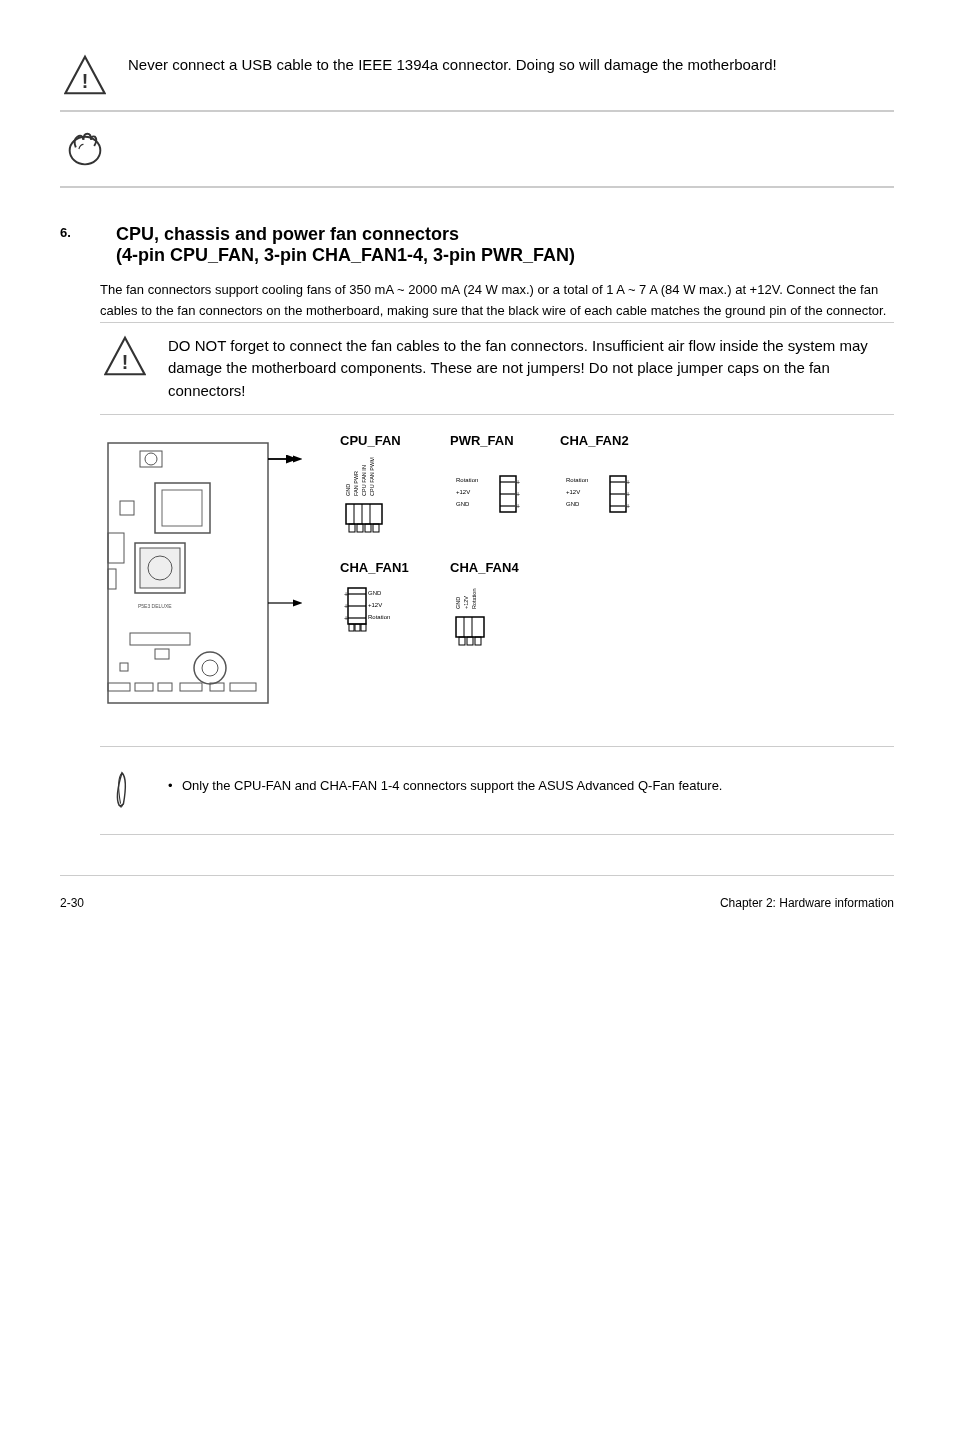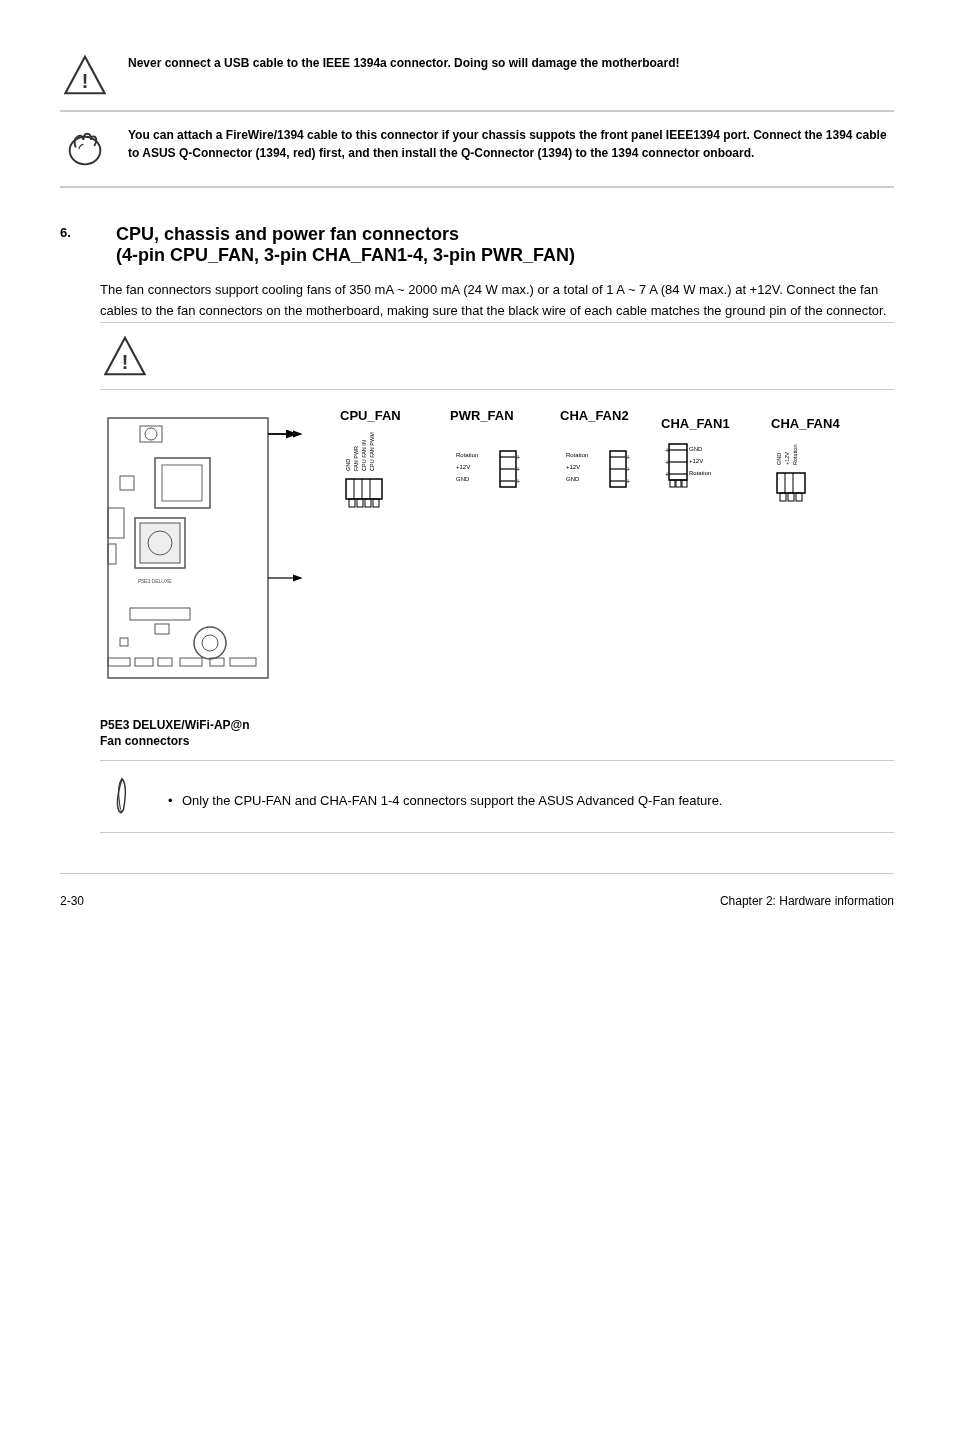--- a/index.html
+++ b/index.html
@@ -29,24 +29,23 @@
       align-items: center;
       justify-content: center;
     }
 
     .warning-triangle {
       width: 42px;
       height: 42px;
     }
 
     .warning-text {
-      font-size: 12px;
+      font-size: 15px;
       line-height: 1.5;
       flex: 1;
-      font-weight: bold;
     }
 
     .section-title {
       font-weight: bold;
       font-size: 18px;
     }
 
     .section-body {
       margin-left: 40px;
     }
@@ -74,21 +73,22 @@
     }
 
     .board-diagram {
       width: 220px;
       min-width: 220px;
     }
 
     .connector-diagrams {
       flex: 1;
       display: flex;
-      gap: 21px;
+      flex-direction: column;
+      gap: 10px;
     }
 
     .connector-row {
       display: flex;
       gap: 30px;
       align-items: flex-start;
     }
 
     .connector-item {
       display: flex;
@@ -104,22 +104,22 @@
 
     .diagram-caption {
       font-weight: bold;
       font-size: 12px;
       margin-top: 6px;
       line-height: 1.4;
     }
 
     .note-block {
       display: flex;
-      align-items: flex-end;
-      padding: 12px 0;
+      align-items: center;
+      padding: 20px 0;
       border-top: 1px solid #cccccc;
       border-bottom: 1px solid #cccccc;
       margin-top: 8px;
     }
 
     .note-icon {
       width: 50px;
       min-width: 50px;
       margin-right: 18px;
     }
@@ -194,21 +194,20 @@
     <svg width="46" height="46" viewBox="0 0 60 60" xmlns="http://www.w3.org/2000/svg">
 
       <ellipse cx="30" cy="32" rx="20" ry="18" fill="none" stroke="#333" stroke-width="2.5"></ellipse>
       <path d="M18 28 Q14 18 20 14 Q26 10 28 18" fill="none" stroke="#333" stroke-width="2.5"></path>
       <path d="M28 18 Q28 10 33 10 Q38 10 38 18" fill="none" stroke="#333" stroke-width="2.5"></path>
       <path d="M38 18 Q38 12 43 14 Q47 18 42 26" fill="none" stroke="#333" stroke-width="2.5"></path>
 
       <path d="M22 30 Q24 24 28 24" fill="none" stroke="#333" stroke-width="1.5"></path>
     </svg>
   </div>
-  <div class="warning-text">You can attach a FireWire/1394 cable to this connector if your chassis suppots the front panel IEEE1394 port. Connect the 1394 cable to ASUS Q-Connector (1394, red) first, and then install the Q-Connector (1394) to the 1394 connector onboard.</div>
 </div>
 
 <hr class="hr-line">
 
 <div style="margin-top: 36px;">
   <div class="section-row">
     <div class="num-col">6.</div>
     <div>
       <div class="section-title">CPU, chassis and power fan connectors</div>
       <div class="section-title">(4-pin CPU_FAN, 3-pin CHA_FAN1-4, 3-pin PWR_FAN)</div>
@@ -218,20 +217,21 @@
   <div class="section-body">
     <p class="section-desc" style="margin-top:14px;">The fan connectors support cooling fans of 350 mA ~ 2000 mA (24 W max.) or a total of 1 A ~ 7 A (84 W max.) at +12V. Connect the fan cables to the fan connectors on the motherboard, making sure that the black wire of each cable matches the ground pin of the connector.</p>
 
     <div class="caution-block">
       <div class="warning-icon">
         <svg class="warning-triangle" viewBox="0 0 60 60" xmlns="http://www.w3.org/2000/svg">
           <polygon points="30,4 58,56 2,56" fill="none" stroke="#333" stroke-width="3"></polygon>
           <text x="30" y="48" text-anchor="middle" font-size="28" font-weight="bold" fill="#333">!</text>
         </svg>
       </div>
+      <div class="warning-text">DO NOT forget to connect the fan cables to the fan connectors. Insufficient air flow inside the system may damage the motherboard components. These are not jumpers! Do not place jumper caps on the fan connectors!</div>
     </div>
 
     <div class="diagram-container">
 
       <div class="board-diagram">
         <svg width="210" height="300" viewBox="0 0 210 300" xmlns="http://www.w3.org/2000/svg">
 
           <rect x="8" y="10" width="160" height="260" fill="none" stroke="#555" stroke-width="1.5"></rect>
 
           <rect x="40" y="18" width="22" height="16" fill="none" stroke="#555" stroke-width="1"></rect>
@@ -270,24 +270,20 @@
           <defs>
             <marker id="arr" markerWidth="8" markerHeight="8" refX="6" refY="3" orient="auto">
               <path d="M0,0 L0,6 L8,3 z" fill="#000"></path>
             </marker>
           </defs>
 
           <line x1="168" y1="26" x2="200" y2="26" stroke="#000" stroke-width="1.2" marker-end="url(#arr)"></line>
 
           <line x1="168" y1="170" x2="200" y2="170" stroke="#000" stroke-width="1.2" marker-end="url(#arr)"></line>
         </svg>
-        <div class="diagram-caption">
-          <span>P5E3 DELUXE/WiFi-AP@n</span><br>
-          <span>Fan connectors</span>
-        </div>
       </div>
 
       <div class="connector-diagrams">
 
         <div class="connector-row">
 
           <div class="connector-item">
             <div class="connector-label">CPU_FAN</div>
             <svg width="80" height="90" viewBox="0 0 80 90" xmlns="http://www.w3.org/2000/svg">
 

